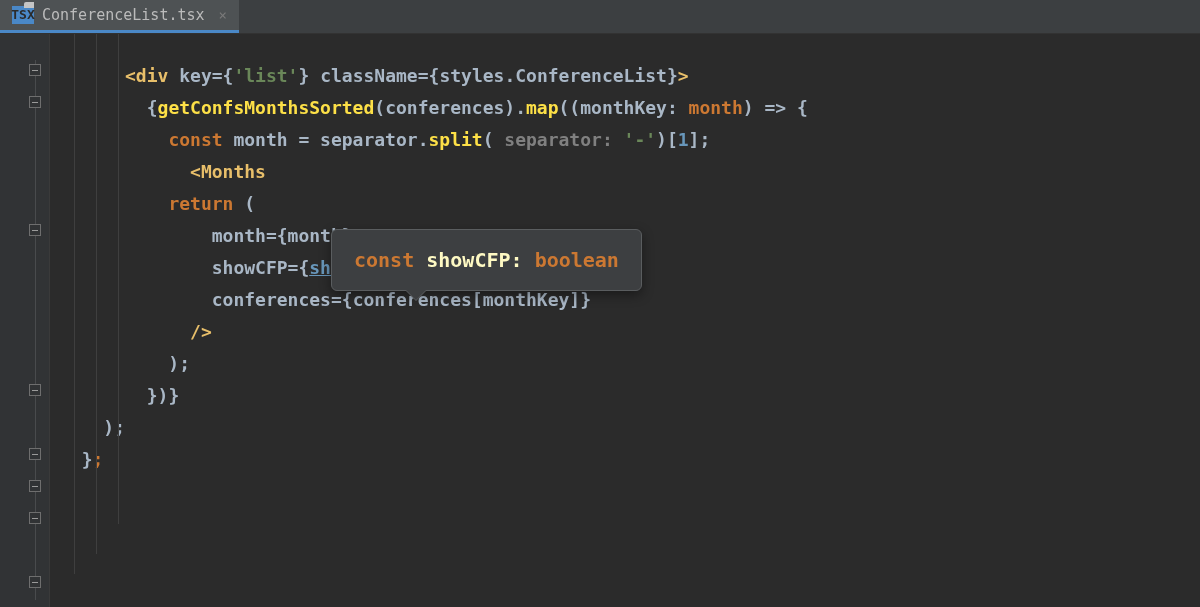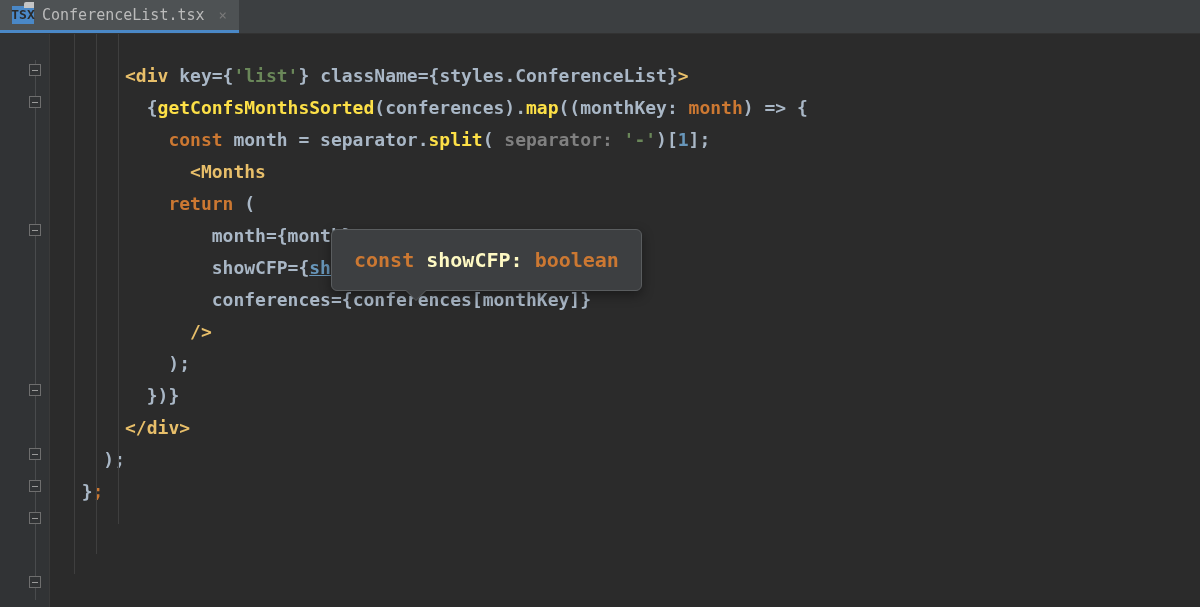--- a/index.html
+++ b/index.html
@@ -223,21 +223,20 @@
     <div class="line"><span>              </span><span class="attr">showCFP</span><span class="white">=</span><span class="white">{</span><span class="link">showCFP</span><span class="white">}</span></div>
 
     <div class="line"><span>              </span><span class="attr">conferences</span><span class="white">=</span><span class="white">{</span><span class="white">conferences[monthKey]</span><span class="white">}</span></div>
 
     <div class="line"><span class="tag">            /&gt;</span></div>
 
     <div class="line"><span class="white">          );</span></div>
 
     <div class="line"><span>        </span><span class="white">}</span><span class="white">)</span><span class="white">}</span></div>
 
-    <div class="line"><span class="tag">      &lt;/</span><span class="tag">div</span><span class="tag">&gt;</span></div>
 
     <div class="line"><span class="white">    );</span></div>
 
     <div class="line"><span>  </span><span class="white">}</span><span class="kw">;</span></div>
 
     <div class="tooltip">
       <span class="tt-kw">const </span><span class="tt-name">showCFP: </span><span class="tt-kw">boolean</span>
     </div>
   </div>
 </div>

